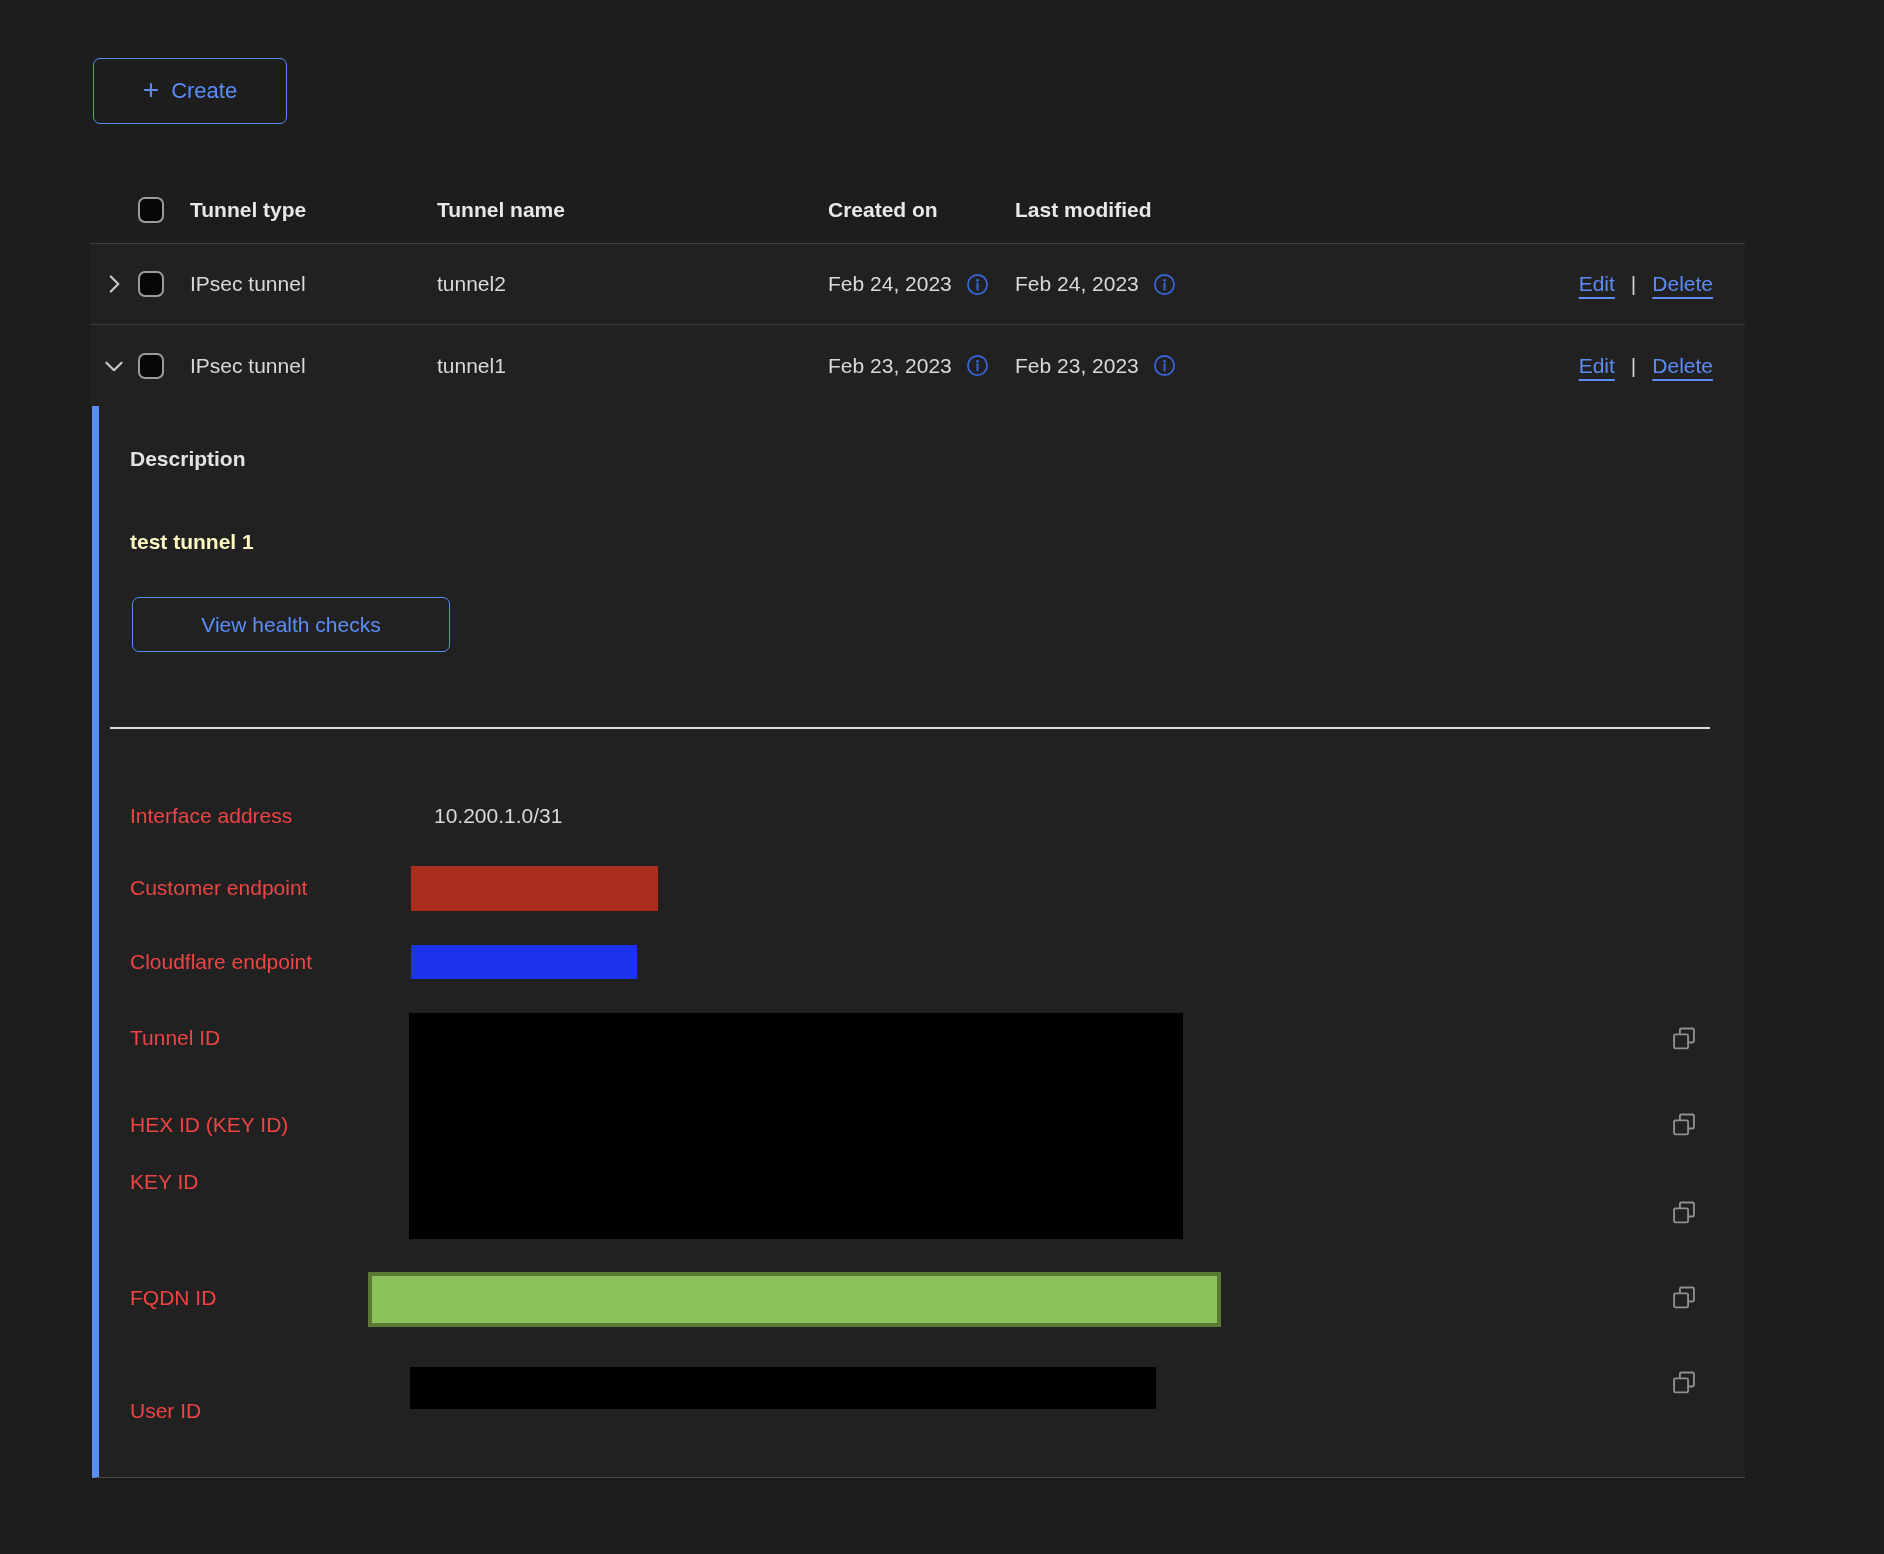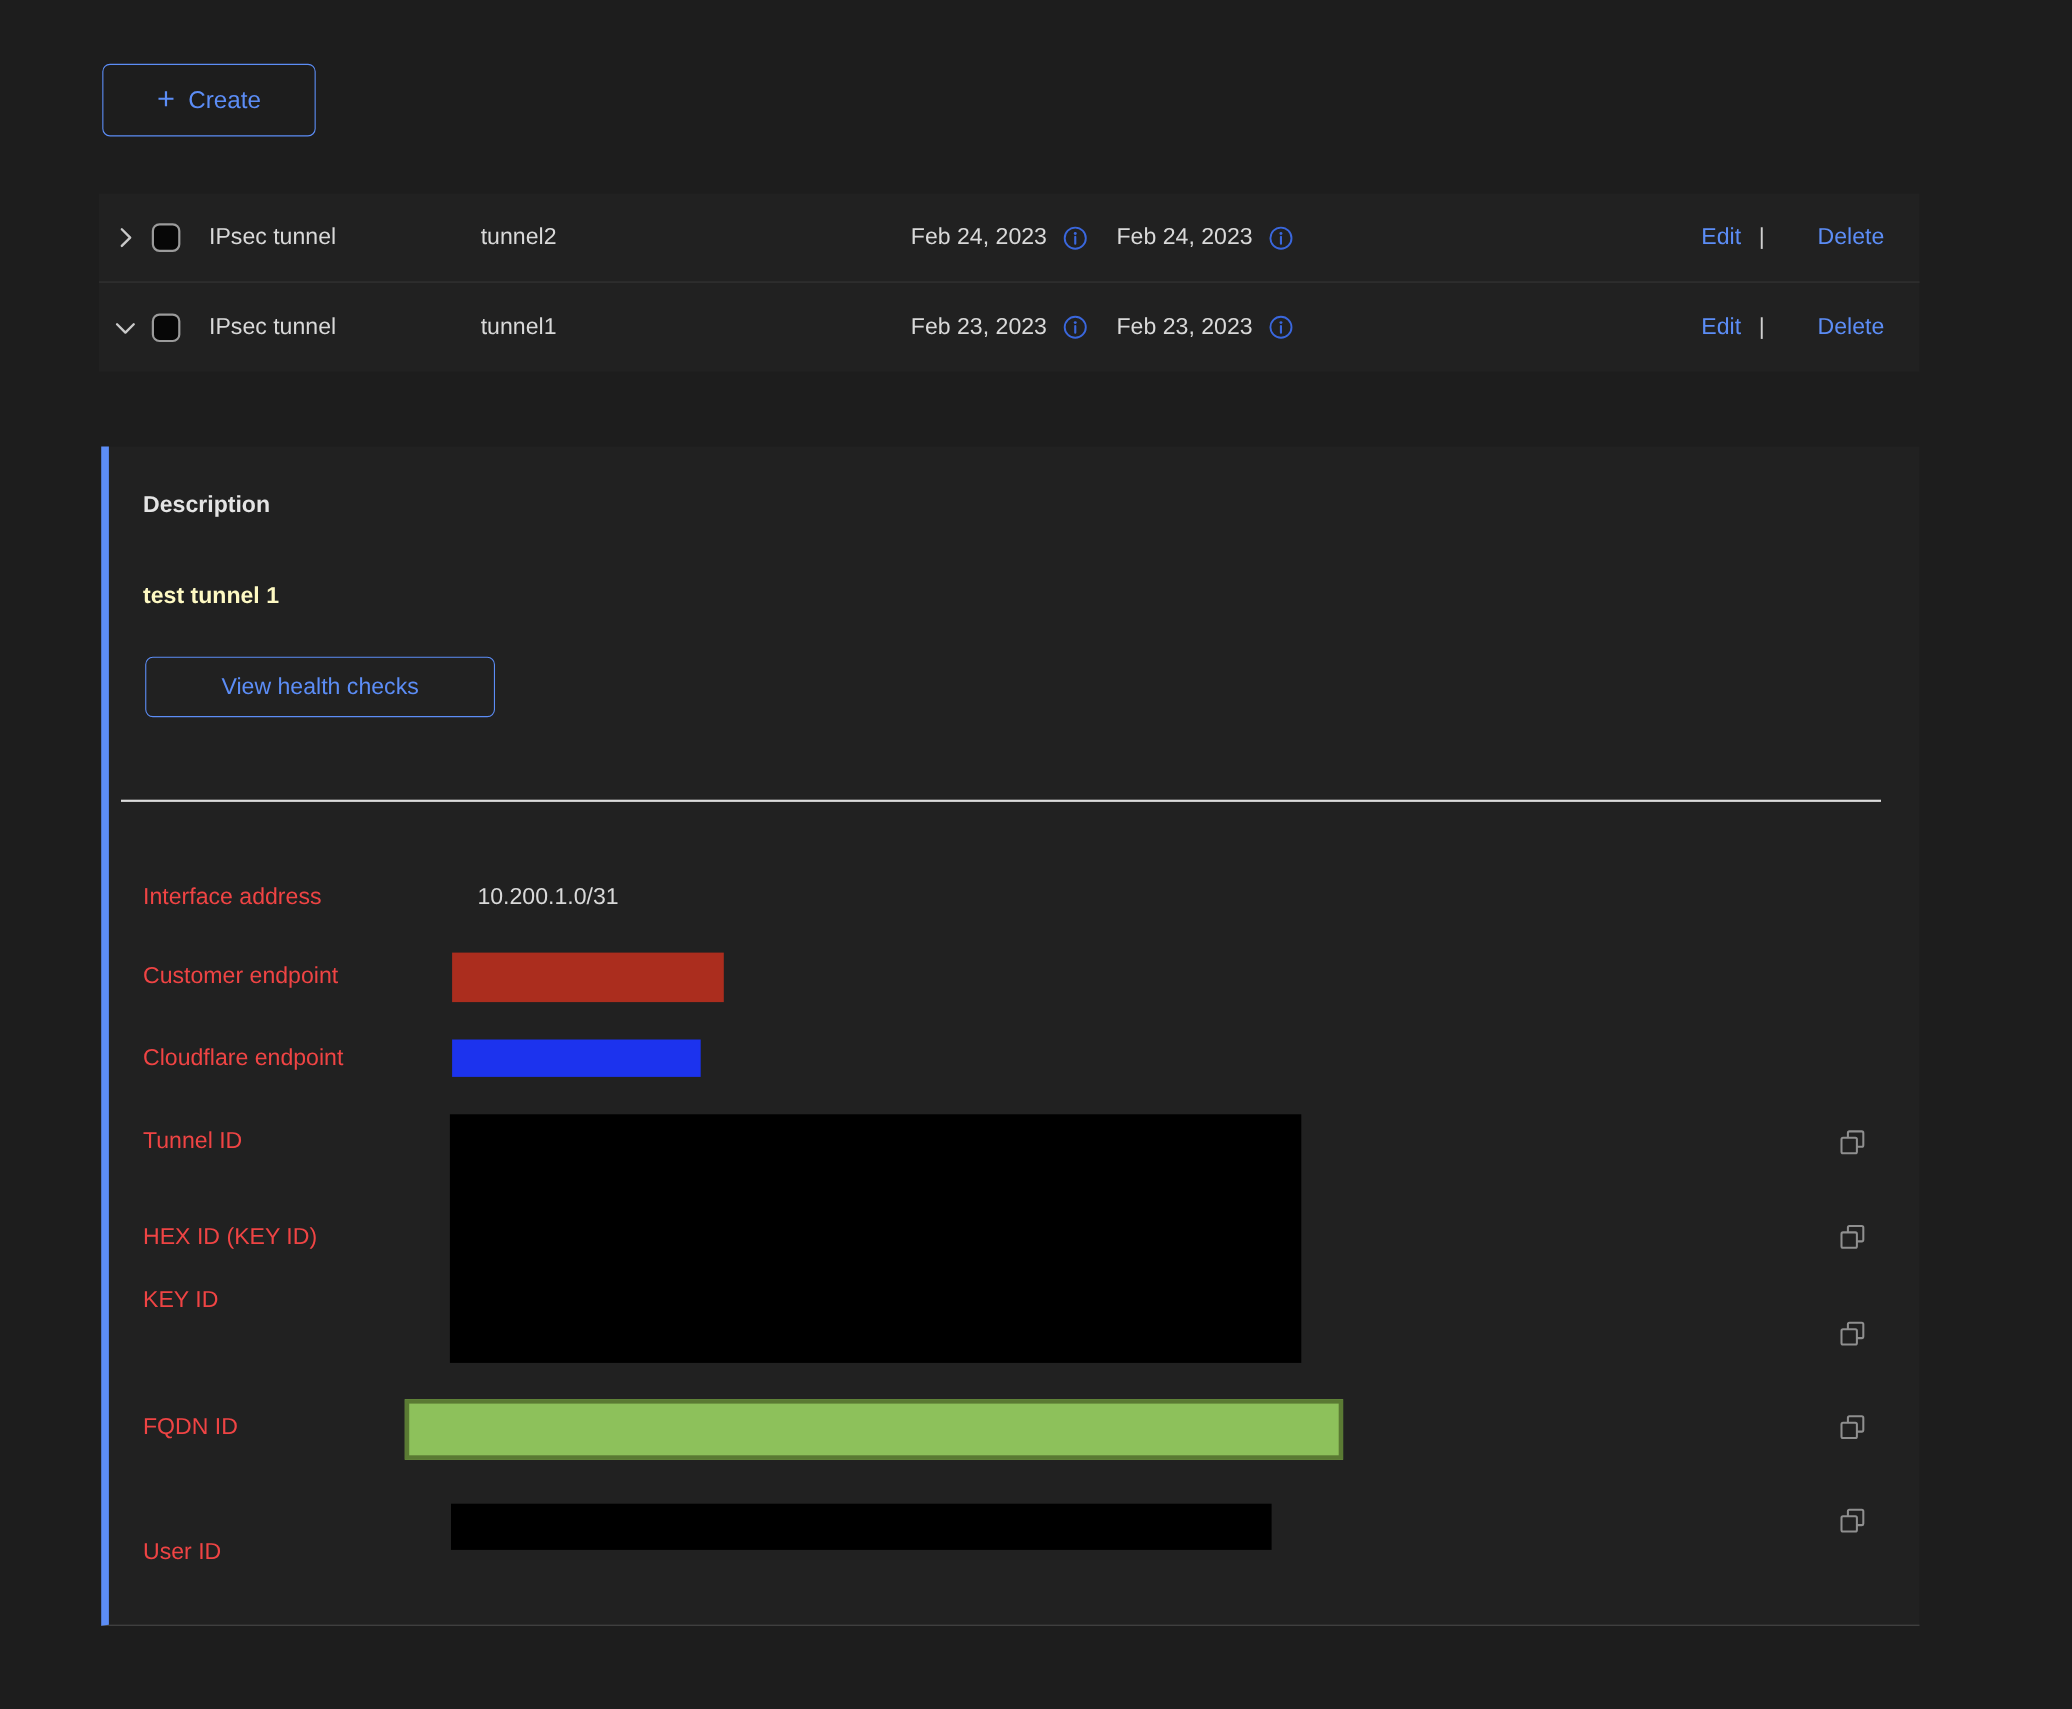--- a/index.html
+++ b/index.html
@@ -37,21 +37,21 @@
   .trow.bordered { border-bottom:1px solid #3d3d3d; }
 
   .chk {
     width:26px; height:26px; border:2px solid #9b9b9b; border-radius:7px;
     background:#070707; cursor:pointer;
   }
   .expander { display:flex; align-items:center; justify-content:center; width:48px; cursor:pointer; }
   .datecell { display:flex; align-items:center; gap:14px;text-align:right; }
   .infoicon { display:inline-flex; cursor:pointer; }
   .actions { display:flex; justify-content:flex-end; align-items:center; gap:16px; padding-right:32px; }
-  .lnk { color:#5c8df6; text-underline-offset:6px; cursor:pointer; font-size:21px;margin-left:32px; }
+  .lnk { color:#5c8df6; text-decoration:underline; text-underline-offset:6px; cursor:pointer; font-size:21px; }
   .pipe { color:#cfcfcf; font-size:21px; }
 
   
   .panel {
     position:absolute; left:92px; top:406px;
     width:1653px; height:1072px;
     background:#212121;
     border-left:7px solid #5c8df6;
     border-bottom:1px solid #484848;
   }
@@ -82,20 +82,31 @@
 </head>
 <body>
 
 <button class="create-btn">
   <span class="plus">+</span>
   <span>Create</span>
 </button>
 
 <div class="tbl">
 
+  <div class="tgrid thead">
+    <div></div>
+    <div>
+        <div class="chk"></div>
+      </div>
+    <div>Tunnel type</div>
+    <div>Tunnel name</div>
+    <div>Created on</div>
+    <div>Last modified</div>
+    <div></div>
+  </div>
 
   <div class="tgrid trow bordered">
     <div class="expander">
       <svg width="26" height="26" viewBox="0 0 24 24">
         <path d="M9 5l7 7-7 7" fill="none" stroke="#c9c9c9" stroke-width="2" stroke-linecap="round" stroke-linejoin="round"></path>
       </svg>
     </div>
     <div>
         <div class="chk"></div>
       </div>

